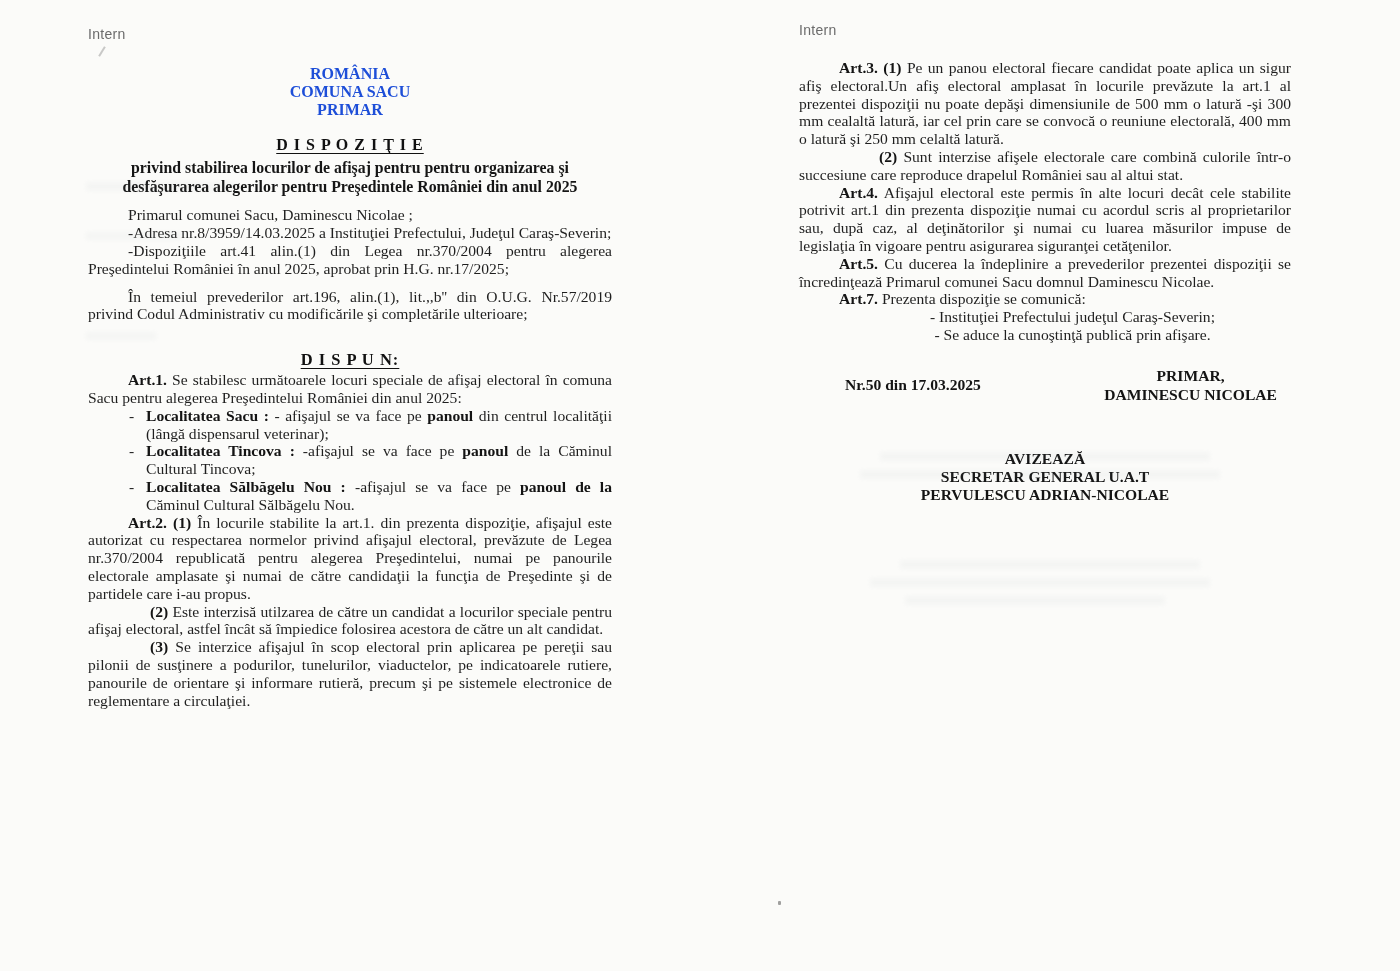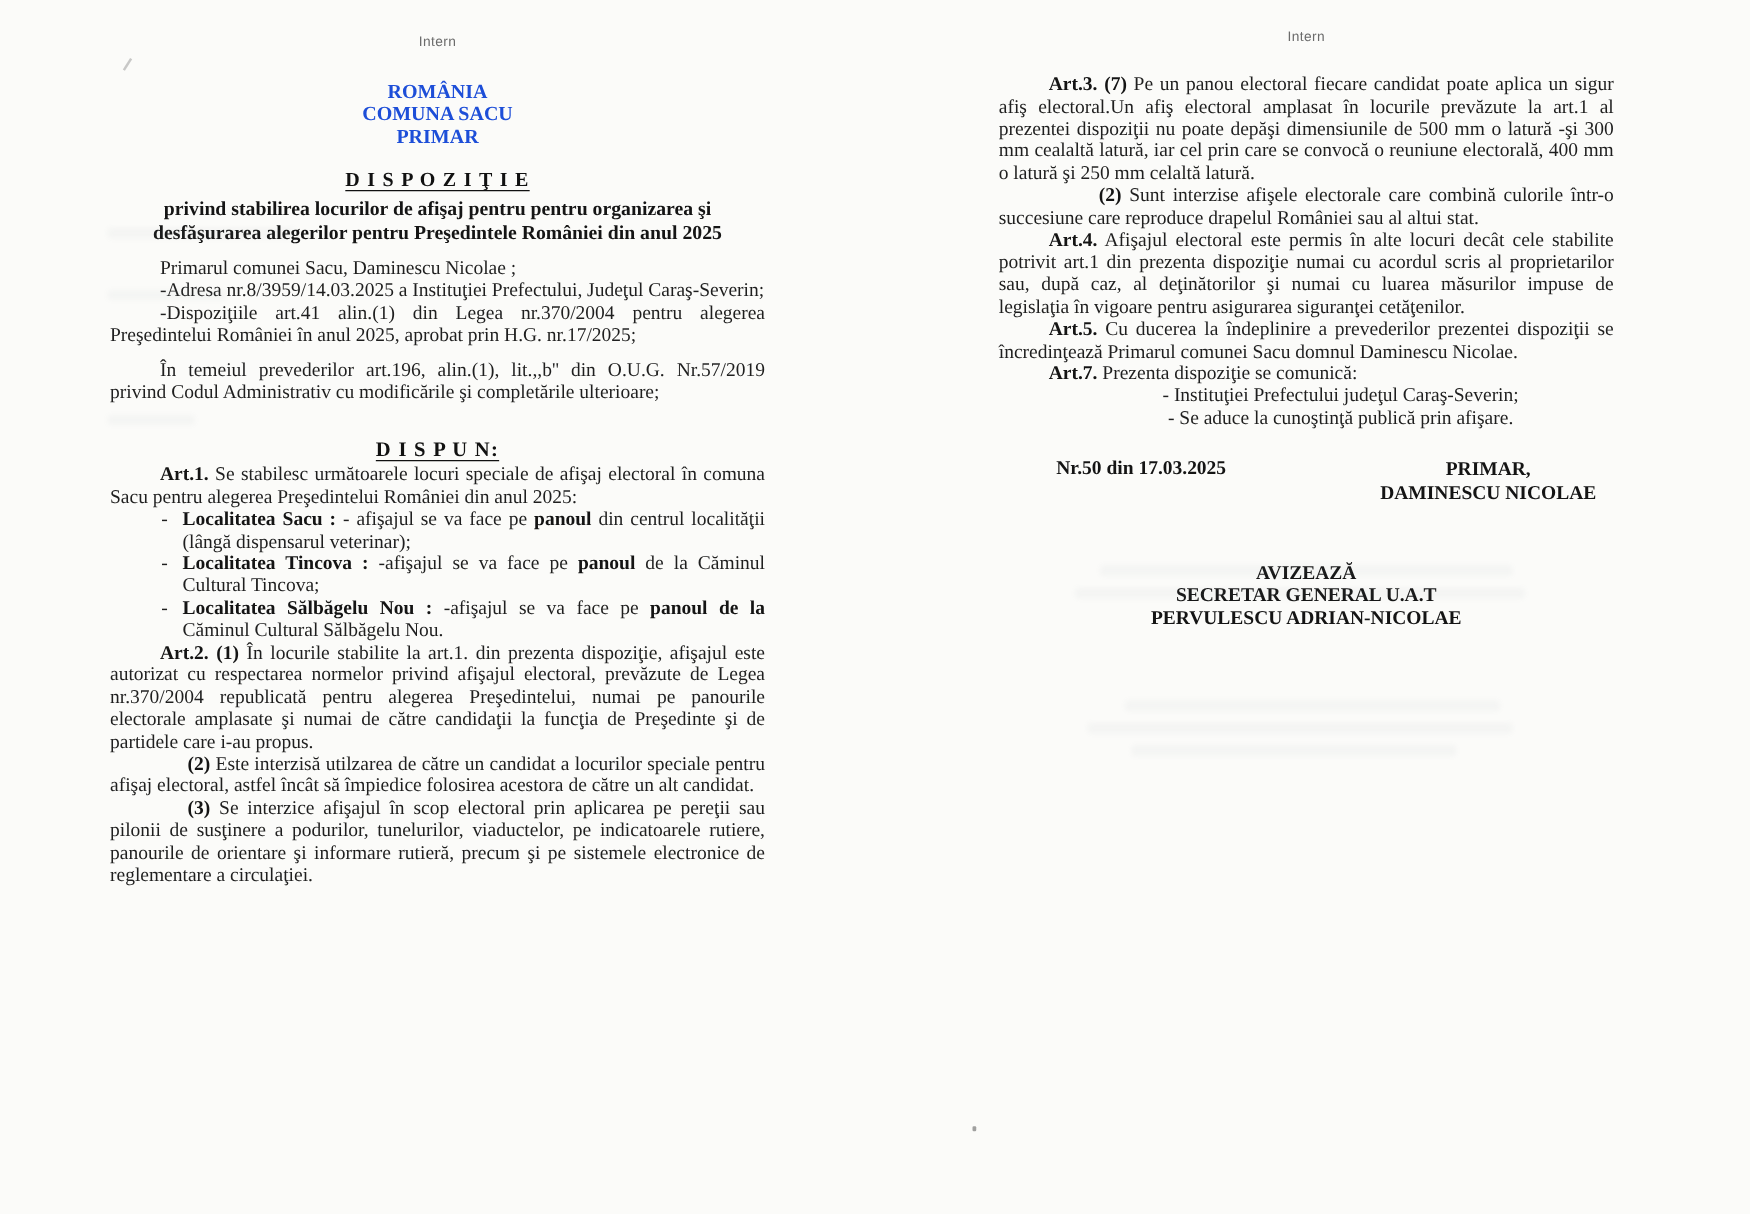--- a/index.html
+++ b/index.html
@@ -7,23 +7,23 @@
     width:1400px;height:971px;position:relative;overflow:hidden;
     background:#fbfbf9;
     font-family:"Liberation Serif","DejaVu Serif",serif;
     color:#1f1f1f;
   }
   .sheet{position:absolute;}
   .sheet-left{left:88px;top:28px;width:524px;}
   .sheet-right{left:799px;top:24px;width:492px;}
 
   .intern{
-    text-align:center;
+    text-align:left;
     font-family:"Liberation Sans","DejaVu Sans",sans-serif;
-    font-size:11px;color:#6b6b6b;line-height:13px;letter-spacing:.3px;
+    font-size:14px;color:#6b6b6b;line-height:13px;letter-spacing:.3px;
   }
   .sheet-left .intern{margin-bottom:24px;}
   .sheet-right .intern{margin-bottom:22px;}
 
   .hdr{ text-align:center;font-weight:bold;font-size:16px;line-height:17.8px;color:#1d4ed8;}
 
   .title{
     text-align:center;font-weight:bold;font-size:16px;line-height:20px;
     letter-spacing:1px;color:#111;
     text-decoration:underline;text-underline-offset:3px;
@@ -45,21 +45,21 @@
     letter-spacing:1px;color:#111;
     text-decoration:underline;text-underline-offset:3px;
     margin-top:26px;margin-bottom:1px;
   }
 
   .bullet{position:relative;padding-left:58px;}
   .bullet .marker{position:absolute;left:41px;top:0;}
 
   .comm-item{margin-left:55px;text-align:center;}
 
-  .sig-row{display:flex;align-items:flex-start;margin-top:22px;gap:48px;}
+  .sig-row{display:flex;align-items:center;margin-top:22px;gap:48px;}
   .sig-nr{margin-left:46px;font-weight:bold;font-size:15.6px;line-height:17.8px;color:#141414;}
   .sig-primar{margin-left:auto;margin-right:14px;text-align:center;font-weight:bold;font-size:15.6px;line-height:19px;color:#141414;}
 
   .aviz-block{margin-top:46px;text-align:center;font-weight:bold;font-size:15.6px;line-height:18px;color:#141414;}
 
   
   .ghost{position:absolute;background:#8f9aa0;opacity:.06;filter:blur(2px);border-radius:3px;pointer-events:none;}
   .speck{position:absolute;left:778px;top:901px;width:3px;height:4px;background:#6f6f6f;opacity:.65;border-radius:1px;}
   .edge-mark{position:absolute;left:101px;top:46px;width:2px;height:11px;background:#8a8a8a;opacity:.45;transform:rotate(32deg);}
 </style>
@@ -100,21 +100,21 @@
   <p class="ind"><b>Art.2. (1)</b> <span>În locurile stabilite la art.1. din prezenta dispoziţie, afişajul este autorizat cu respectarea normelor privind afişajul electoral, prevăzute de Legea nr.370/2004 republicată pentru alegerea Preşedintelui, numai pe panourile electorale amplasate şi numai de către candidaţii la funcţia de Preşedinte şi de partidele care i-au propus.</span></p>
 
   <p class="ind2"><b>(2)</b> <span>Este interzisă utilzarea de către un candidat a locurilor speciale pentru afişaj electoral, astfel încât să împiedice folosirea acestora de către un alt candidat.</span></p>
 
   <p class="ind2"><b>(3)</b> <span>Se interzice afişajul în scop electoral prin aplicarea pe pereţii sau pilonii de susţinere a podurilor, tunelurilor, viaductelor, pe indicatoarele rutiere, panourile de orientare şi informare rutieră, precum şi pe sistemele electronice de reglementare a circulaţiei.</span></p>
 </section>
 
 <section class="sheet sheet-right">
   <div class="intern">Intern</div>
 
-  <p class="ind"><b>Art.3. (7)</b> <span>Pe un panou electoral fiecare candidat poate aplica un sigur afiş electoral.Un afiş electoral amplasat în locurile prevăzute la art.1 al prezentei dispoziţii nu poate depăşi dimensiunile de 500 mm o latură -şi 300 mm cealaltă latură, iar cel prin care se convocă o reuniune electorală, 400 mm o latură şi 250 mm celaltă latură.</span></p>
+  <p class="ind"><b>Art.3. (1)</b> <span>Pe un panou electoral fiecare candidat poate aplica un sigur afiş electoral.Un afiş electoral amplasat în locurile prevăzute la art.1 al prezentei dispoziţii nu poate depăşi dimensiunile de 500 mm o latură -şi 300 mm cealaltă latură, iar cel prin care se convocă o reuniune electorală, 400 mm o latură şi 250 mm celaltă latură.</span></p>
 
   <p class="ind2r"><b>(2)</b> <span>Sunt interzise afişele electorale care combină culorile într-o succesiune care reproduce drapelul României sau al altui stat.</span></p>
 
   <p class="ind"><b>Art.4.</b> <span>Afişajul electoral este permis în alte locuri decât cele stabilite potrivit art.1 din prezenta dispoziţie numai cu acordul scris al proprietarilor sau, după caz, al deţinătorilor şi numai cu luarea măsurilor impuse de legislaţia în vigoare pentru asigurarea siguranţei cetăţenilor.</span></p>
 
   <p class="ind"><b>Art.5.</b> <span>Cu ducerea la îndeplinire a prevederilor prezentei dispoziţii se încredinţează Primarul comunei Sacu domnul Daminescu Nicolae.</span></p>
 
 
   <p class="ind"><b>Art.7.</b> <span>Prezenta dispoziţie se comunică:</span></p>
 

